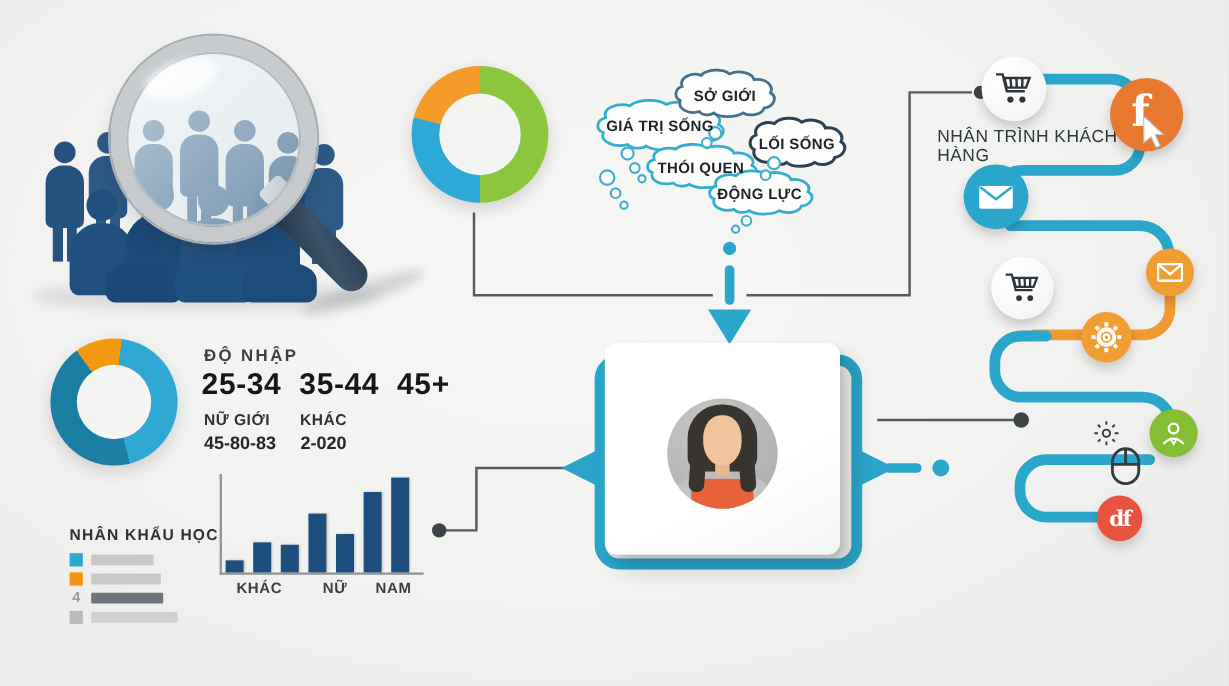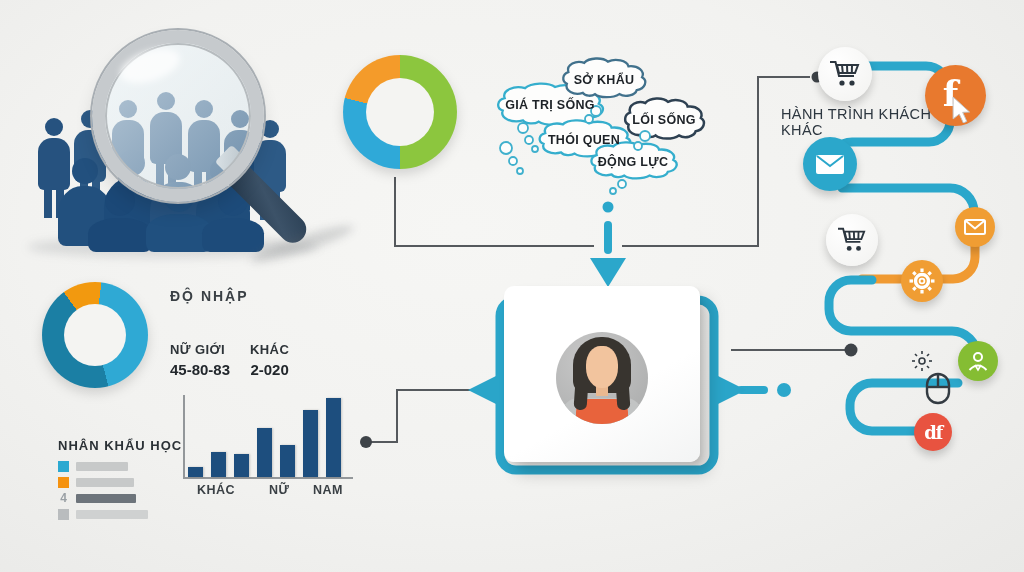--- a/index.html
+++ b/index.html
@@ -251,20 +251,25 @@
     <div class="mag-handle"></div>
     <div class="mag-ferrule"></div>
     <div class="handle-shadow"></div>
     <div class="mag-glass"></div>
   </div>
 
   <div class="donut top" style="background: conic-gradient(rgb(140, 198, 62) 0%, rgb(140, 198, 62) 50%, rgb(47, 169, 216) 50%, rgb(47, 169, 216) 79%, rgb(244, 155, 42) 79%, rgb(244, 155, 42) 100%);"></div>
   <div class="donut left" style="background: conic-gradient(from 7deg, rgb(47, 169, 212) 0%, rgb(47, 169, 212) 44%, rgb(27, 127, 164) 44%, rgb(27, 127, 164) 88%, rgb(242, 153, 15) 88%, rgb(242, 153, 15) 100%);"></div>
 
   <div class="age-title">ĐỘ NHẬP</div>
+  <div class="ages">
+    <span>25-34</span>
+    <span>35-44</span>
+    <span>45+</span>
+  </div>
   <div class="cols">
     <div class="col">
       <div class="lab">NỮ GIỚI</div>
       <div class="val">45-80-83</div>
     </div>
     <div class="col">
       <div class="lab">KHÁC</div>
       <div class="val">2-020</div>
     </div>
   </div>
@@ -301,39 +306,39 @@
         <div class="bar" style="height: 67px; background: rgb(29, 78, 126);"></div>
         <div class="bar" style="height: 79px; background: rgb(29, 78, 126);"></div>
       </div>
     <div class="bar-labels">
       <span class="bl0">KHÁC</span>
       <span class="bl1">NỮ</span>
       <span class="bl2">NAM</span>
     </div>
   </div>
 
-  <div class="cl" style="left:604px;top:80px;">SỞ KHẨU</div>
+  <div class="cl" style="left:604px;top:80px;">SỞ GIỚI</div>
   <div class="cl" style="left:550px;top:105px;">GIÁ TRỊ SỐNG</div>
   <div class="cl" style="left:664px;top:120px;">LỐI SỐNG</div>
   <div class="cl" style="left:584px;top:140px;">THÓI QUEN</div>
   <div class="cl" style="left:633px;top:162px;">ĐỘNG LỰC</div>
 
   <div class="card">
     <div class="avatar">
       <div class="shoulders"></div>
       <div class="shirt"></div>
       <div class="lockL"></div>
       <div class="lockR"></div>
       <div class="hair"></div>
       <div class="neck"></div>
       <div class="face"></div>
     </div>
   </div>
 
-  <div class="jtitle">HÀNH TRÌNH KHÁCH KHÁC</div>
+  <div class="jtitle">NHÂN TRÌNH KHÁCH HÀNG</div>
 
   <div class="jc white" style="left:818px;top:47px;width:54px;height:54px;">
     <svg width="32" height="30" viewBox="0 0 32 30">
       <g fill="none" stroke="#2c363f" stroke-width="2">
         <path d="M1,3 H6.5 L10,17 H25"></path>
         <polygon points="8,6 29,6 26,14 10,14"></polygon>
         <line x1="13" y1="6" x2="13.8" y2="14"></line>
           <line x1="18" y1="6" x2="18.3" y2="14"></line>
           <line x1="23" y1="6" x2="22.8" y2="14"></line>
       </g>

